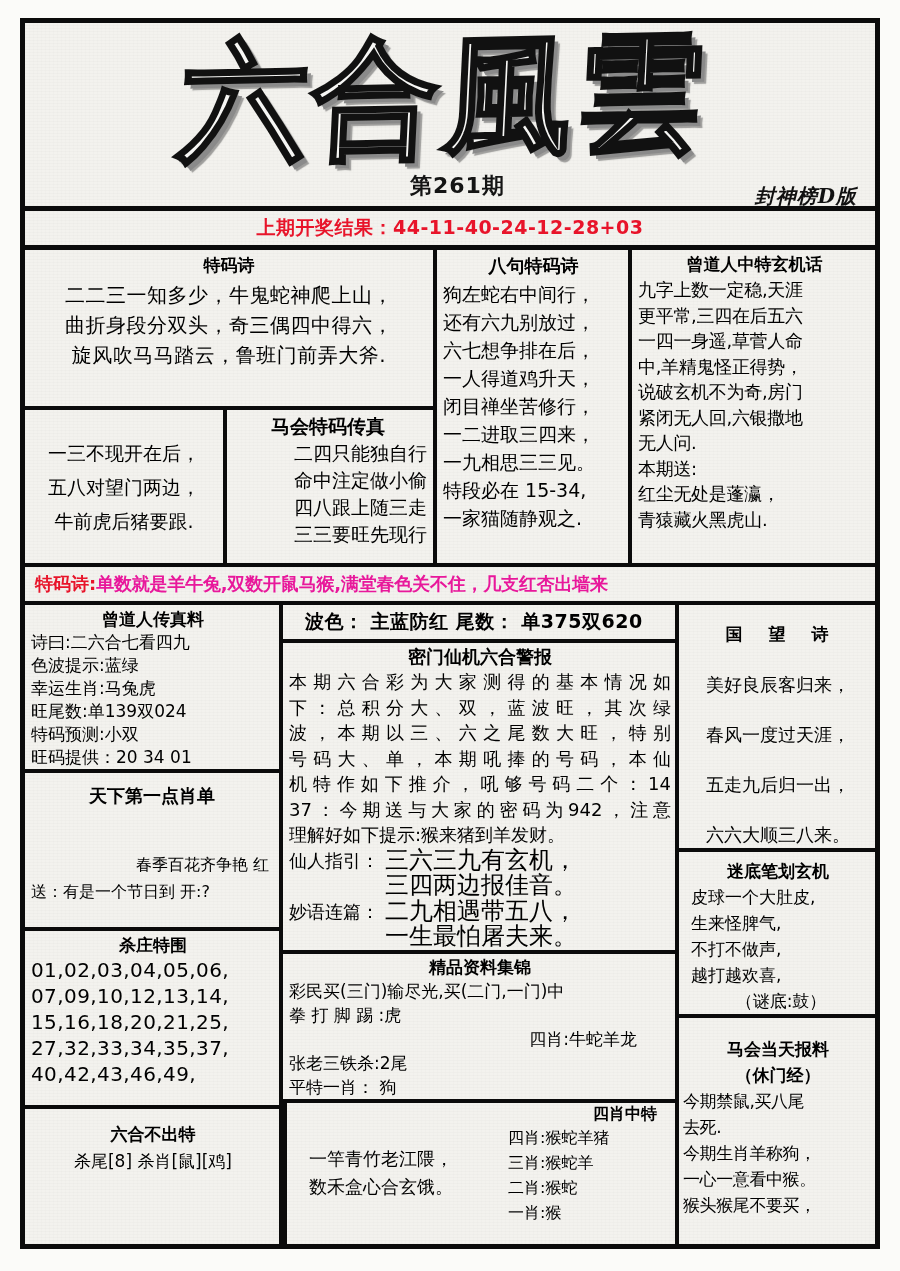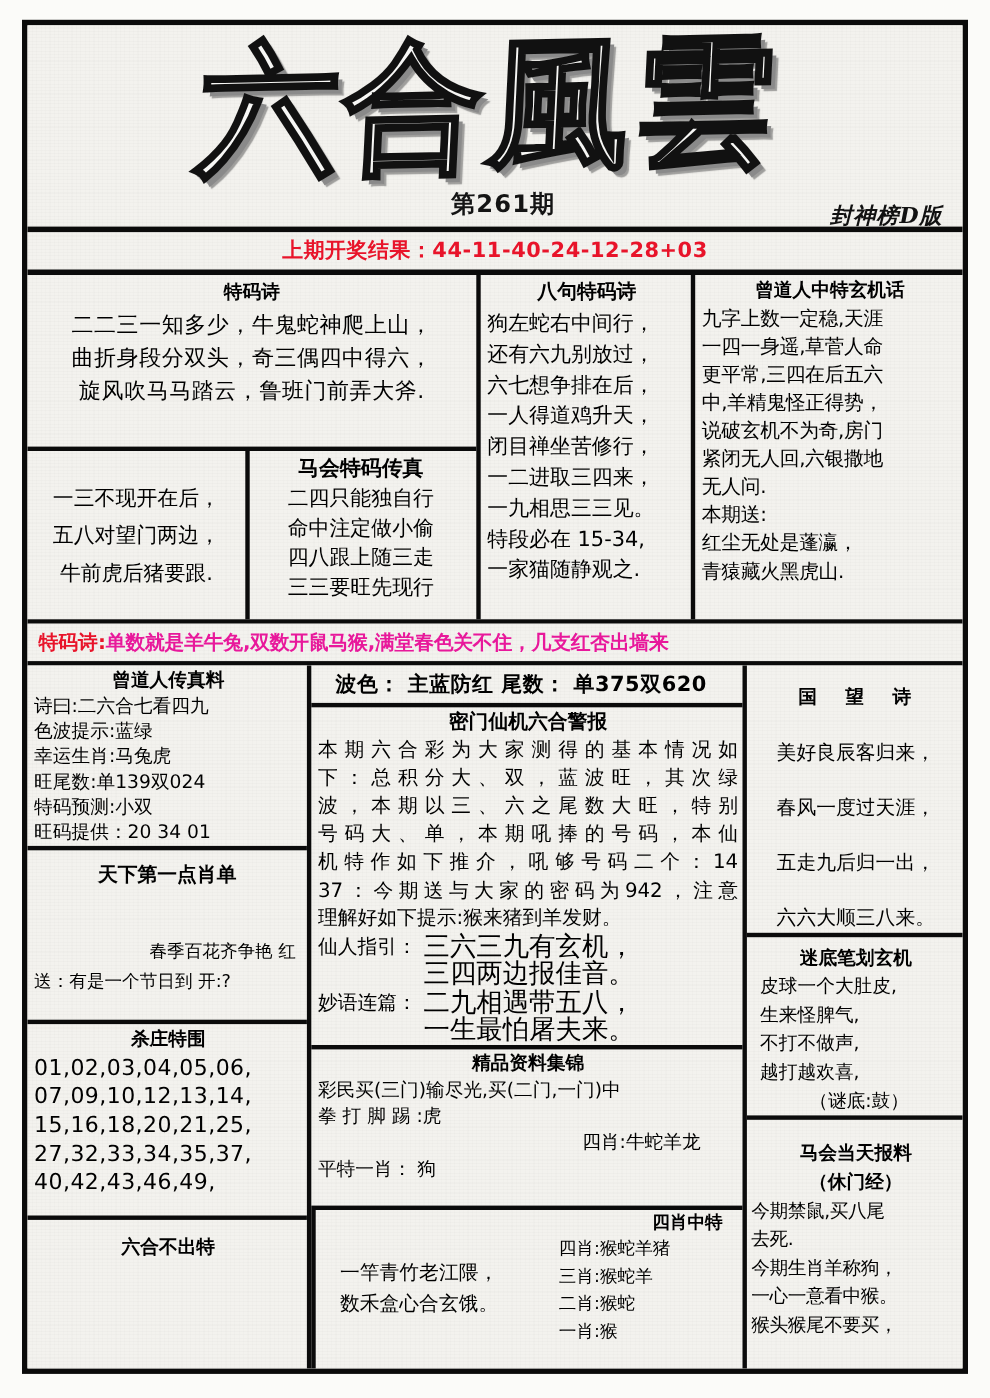--- a/index.html
+++ b/index.html
@@ -99,21 +99,21 @@
     flex:0 0 202px;box-sizing:border-box;
     border-right:4px solid #0b0b0b;
     display:flex;flex-direction:column;justify-content:center;
     padding:0 5px;
   }
   #poem-a .ln{font-size:19px;line-height:34px;text-align:center;}
   #poem-b{
     flex:1 1 auto;box-sizing:border-box;padding:3px 6px 0 2px;
   }
   #poem-b .hd{font-size:19px;line-height:27px;text-align:center;}
-  #poem-b .ln{font-size:19px;line-height:27px;text-align:center;}
+  #poem-b .ln{font-size:19px;line-height:27px;text-align:right;}
 
   #poem-mid{
     flex:0 0 195px;box-sizing:border-box;
     border-right:4px solid #0b0b0b;padding:2px 4px 0 6px;
   }
   #poem-mid .hd{font-size:18px;line-height:28px;}
   #poem-mid .ln{font-size:19px;line-height:28px;}
 
   #poem-right{
     flex:1 1 auto;box-sizing:border-box;padding:2px 4px 0 6px;
@@ -256,22 +256,22 @@
         <div class="ln">闭目禅坐苦修行，</div>
         <div class="ln">一二进取三四来，</div>
         <div class="ln">一九相思三三见。</div>
         <div class="ln">特段必在 15-34,</div>
         <div class="ln">一家猫随静观之.</div>
       </div>
 
       <div id="poem-right" class="bk">
         <div class="hd">曾道人中特玄机话</div>
         <div class="ln">九字上数一定稳,天涯</div>
+        <div class="ln">更平常,三四在后五六</div>
         <div class="ln">一四一身遥,草菅人命</div>
-        <div class="ln">更平常,三四在后五六</div>
         <div class="ln">中,羊精鬼怪正得势，</div>
         <div class="ln">说破玄机不为奇,房门</div>
         <div class="ln">紧闭无人回,六银撒地</div>
         <div class="ln">无人问.</div>
         <div class="ln">本期送:</div>
         <div class="ln">红尘无处是蓬瀛，</div>
         <div class="ln">青猿藏火黑虎山.</div>
       </div>
     </div>
 
@@ -304,20 +304,21 @@
           <div class="hd">杀庄特围</div>
           <div class="ln">01,02,03,04,05,06,</div>
           <div class="ln">07,09,10,12,13,14,</div>
           <div class="ln">15,16,18,20,21,25,</div>
           <div class="ln">27,32,33,34,35,37,</div>
           <div class="ln">40,42,43,46,49,</div>
         </div>
 
         <div id="buchu" class="bk">
           <div class="hd">六合不出特</div>
+          <div class="ln">杀尾[8] 杀肖[鼠][鸡]</div>
         </div>
       </div>
 
       <div id="col-cen">
 
         <div id="bose" class="bk">
           <div class="ln">波色： 主蓝防红 尾数：    单375双620</div>
         </div>
 
         <div id="cen-mid">
@@ -349,20 +350,21 @@
                 <span class="lbl"></span>
                 <span class="val">一生最怕屠夫来。</span>
               </div>
             </div>
 
             <div id="jingpin" class="bk">
               <div class="hd">精品资料集锦</div>
               <div class="ln">彩民买(三门)输尽光,买(二门,一门)中</div>
               <div class="ln">拳 打 脚 踢 :虎</div>
               <div class="ln r">四肖:牛蛇羊龙</div>
+              <div class="ln">张老三铁杀:2尾</div>
               <div class="ln">平特一肖： 狗</div>
             </div>
 
             <div id="bottom-cen">
               <div id="bamboo" class="bk">
                 <div class="ln">一竿青竹老江隈，</div>
                 <div class="ln">数禾盒心合玄饿。</div>
               </div>
               <div id="sixiao" class="bk">
                 <div class="hd">四肖中特</div>

